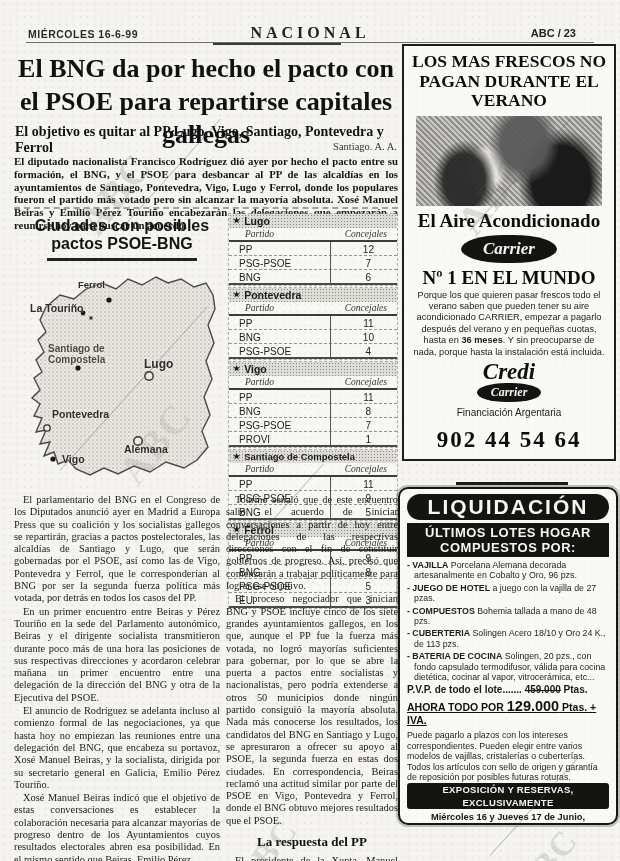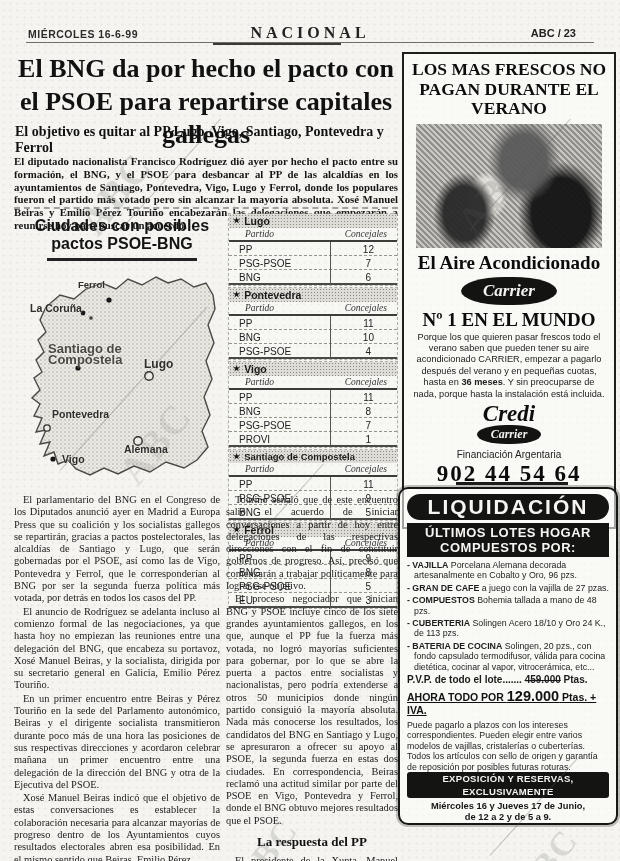--- a/index.html
+++ b/index.html
@@ -39,40 +39,40 @@
   .trow:last-child{border-bottom:2px solid #4a4946;}
   .trow .party{flex:0 0 60%;padding-left:10px;}
   .trow .val{flex:1;text-align:center;}
   
   .col{position:absolute;top:494px;font:10.4px/12.3px "Liberation Serif",serif;text-align:justify;color:#222;}
   .col1{left:14px;width:206px;}
   .col2{left:226px;width:172px;}
   .col p{margin:0 0 1px 0;text-indent:9px;}
   .col .subhead{font:bold 13px "Liberation Serif",serif;text-align:center;text-indent:0;margin:7px 0 5px 0;color:#111;}
   
-  .carrier{position:absolute;left:402px;top:52px;width:214px;height:477px;border:2px solid #1e1e1c;background:rgba(252,252,250,.6);
+  .carrier{position:absolute;left:402px;top:44px;width:214px;height:417px;border:2px solid #1e1e1c;background:rgba(252,252,250,.6);
     box-sizing:border-box;padding:6px 8px;display:flex;flex-direction:column;align-items:center;overflow:hidden;
     font-family:"Liberation Serif",serif;}
   .car-head{font:bold 17.5px/19.5px "Liberation Serif",serif;text-align:center;color:#0d0d0d;letter-spacing:0;}
   .car-photo{width:186px;height:124px;margin:5px 0 4px 0;
     background:
       radial-gradient(60px 70px at 58% 30%, rgba(90,90,90,.95) 0 38%, transparent 60%),
       radial-gradient(46px 60px at 26% 72%, rgba(40,40,40,.95) 0 45%, transparent 68%),
       radial-gradient(70px 84px at 78% 72%, rgba(20,20,20,.96) 0 42%, transparent 62%),
       radial-gradient(30px 34px at 38% 58%, rgba(230,228,222,.9) 0 50%, transparent 70%),
       repeating-linear-gradient(45deg, #8f8e8a 0 2px, #c9c7c2 2px 4px);}
   .car-aire{font:bold 19px "Liberation Serif",serif;color:#0c0c0c;}
   .car-oval{margin:3px 0;background:#131311;color:#f4f3ef;border-radius:50%/55%;padding:4px 22px;
     font:italic bold 17px "Liberation Serif",serif;}
   .car-n1{font:bold 19px "Liberation Serif",serif;margin-top:1px;color:#0c0c0c;}
   .car-body{font:9.2px/11.4px "Liberation Sans",sans-serif;text-align:center;color:#222;margin-top:1px;}
   .car-credi{font:italic bold 23px/20px "Liberation Serif",serif;margin-top:4px;color:#0e0e0e;}
   .car-oval-sm{background:#131311;color:#f3f2ee;border-radius:50%/55%;padding:2px 14px;font:italic bold 12px "Liberation Serif",serif;margin-top:1px;}
   .car-fin{font:10px "Liberation Sans",sans-serif;margin-top:5px;color:#222;}
-  .car-phone{font:bold 23px "Liberation Serif",serif;letter-spacing:2px;color:#0b0b0b;margin-top:1px;}
+  .car-phone{font:bold 23px "Liberation Serif",serif;letter-spacing:2px;color:#0b0b0b;margin-top:9px;}
   .car-endrule{position:absolute;left:456px;top:482px;width:112px;height:3px;background:#1c1c1a;}
   
   .liq{position:absolute;left:398px;top:487px;width:220px;height:338px;box-sizing:border-box;
     border:2px solid #161614;border-radius:10px;box-shadow:0 0 0 2px rgba(22,22,20,.25);
     padding:5px 7px;background:rgba(252,252,250,.6);font-family:"Liberation Sans",sans-serif;overflow:hidden;}
   .liq-banner{background:#141412;color:#f6f5f1;border-radius:13px;text-align:center;
     font:bold 21px/26px "Liberation Sans",sans-serif;letter-spacing:2px;}
   .liq-lotes{background:#141412;color:#f6f5f1;text-align:center;font:bold 13px/15px "Liberation Sans",sans-serif;
     letter-spacing:.5px;margin-top:3px;padding:2px 0;}
   .liq-items{margin-top:3px;}
@@ -95,20 +95,21 @@
 <div class="page">
 
   <div class="hdr-date">MIÉRCOLES 16-6-99</div>
   <div class="hdr-section">NACIONAL</div>
   <div class="hdr-page">ABC / 23</div>
   <div class="hdr-rule"></div>
   <div class="hdr-rule2"></div>
 
   <div class="headline">El BNG da por hecho el pacto con el PSOE para repartirse capitales gallegas</div>
   <div class="subheadline">El objetivo es quitar al PP Lugo, Vigo, Santiago, Pontevedra y Ferrol</div>
+  <div class="byline">Santiago. A. A.</div>
   <div class="lead">El diputado nacionalista Francisco Rodríguez dió ayer por hecho el pacto entre su formación, el BNG, y el PSOE para desbancar al PP de las alcaldías en los ayuntamientos de Santiago, Pontevedra, Vigo, Lugo y Ferrol, donde los populares fueron el partido más votado pero sin alcanzar la mayoría absoluta. Xosé Manuel Beiras y Emilio Pérez Touriño encabezarán las delegaciones que empezarán a reunirse hoy para buscar un acuerdo.</div>
   <div class="lead-rule"></div>
 
   <div class="info">
     <div class="mapbox">
       <div class="map-title">Ciudades con posibles pactos PSOE-BNG</div>
       <div class="map-title-rule"></div>
       <div class="mapwrap">
         <svg width="206" height="218" viewBox="0 0 206 218">
           <defs>
@@ -126,22 +127,22 @@
           <circle cx="93" cy="37" r="2.6" fill="#161616"></circle>
           <circle cx="67" cy="50" r="2.4" fill="#161616"></circle>
           <circle cx="75" cy="55" r="1.8" fill="#3a3a3a"></circle>
           <circle cx="62" cy="105" r="2.6" fill="#161616"></circle>
           <circle cx="133" cy="113" r="4.2" fill="#eceae4" stroke="#2f2f2d" stroke-width="1.4"></circle>
           <circle cx="31" cy="165" r="3.2" fill="#eceae4" stroke="#2f2f2d" stroke-width="1.3"></circle>
           <circle cx="122" cy="178" r="4.2" fill="#eceae4" stroke="#2f2f2d" stroke-width="1.4"></circle>
           <circle cx="37" cy="196" r="2.6" fill="#161616"></circle>
         </svg>
         <span class="maplabel" style="left:62px;top:16px;font-size:9.5px;">Ferrol</span>
-        <span class="maplabel" style="left:14px;top:40px;">La Coruña</span>
-        <span class="maplabel" style="left:32px;top:80px;font-size:13px;color:#4a4944;">Santiago de
+        <span class="maplabel" style="left:14px;top:40px;">La Touriño</span>
+        <span class="maplabel" style="left:32px;top:80px;font-size:10px;color:#4a4944;">Santiago de
 Compostela</span>
         <span class="maplabel" style="left:128px;top:96px;font-size:12px;">Lugo</span>
         <span class="maplabel" style="left:36px;top:146px;">Pontevedra</span>
         <span class="maplabel" style="left:108px;top:181px;">Alemana</span>
         <span class="maplabel" style="left:46px;top:191px;">Vigo</span>
       </div>
     </div>
 
     <div class="tables">
 
@@ -276,22 +277,22 @@
               <span class="val">3</span>
             </div>
         </div>
       </div>
 
     </div>
   </div>
 
   <div class="col col1">
     <p>El parlamentario del BNG en el Congreso de los Diputados anunció ayer en Madrid a Europa Press que su coalición y los socialistas gallegos se repartirán, gracias a pactos postelectorales, las alcaldías de Santiago y Lugo, que serán gobernadas por el PSOE, así como las de Vigo, Pontevedra y Ferrol, que le corresponderían al BNG por ser la segunda fuerza política más votada, por detrás en todos los casos del PP.</p>
+    <p>En un primer encuentro entre Beiras y Pérez Touriño en la sede del Parlamento autonómico, Beiras y el dirigente socialista transmitieron durante poco más de una hora las posiciones de sus respectivas direcciones y acordaron celebrar mañana un primer encuentro entre una delegación de la dirección del BNG y otra de la Ejecutiva del PSOE.</p>
     <p>El anuncio de Rodríguez se adelanta incluso al comienzo formal de las negociaciones, ya que hasta hoy no empiezan las reuniones entre una delegación del BNG, que encabeza su portavoz, Xosé Manuel Beiras, y la socialista, dirigida por su secretario general en Galicia, Emilio Pérez Touriño.</p>
-    <p>En un primer encuentro entre Beiras y Pérez Touriño en la sede del Parlamento autonómico, Beiras y el dirigente socialista transmitieron durante poco más de una hora las posiciones de sus respectivas direcciones y acordaron celebrar mañana un primer encuentro entre una delegación de la dirección del BNG y otra de la Ejecutiva del PSOE.</p>
     <p>Xosé Manuel Beiras indicó que el objetivo de estas conversaciones es establecer la colaboración necesaria para alcanzar mayorías de progreso dentro de los Ayuntamientos cuyos resultados electorales abren esa posibilidad. En el mismo sentido que Beiras, Emilio Pérez</p>
   </div>
   <div class="col col2">
     <p>Touriño señaló que de este encuentro salió el acuerdo de iniciar conversaciones a partir de hoy entre delegaciones de las respectivas direcciones con el fin de constituir gobiernos de progreso. Así, precisó que comenzarán a trabajar políticamente para lograr ese objetivo.</p>
     <p>El proceso negociador que inician BNG y PSOE incluye cinco de los siete grandes ayuntamientos gallegos, en los que, aunque el PP fue la fuerza más votada, no logró mayorías suficientes para gobernar, por lo que se abre la puerta a pactos entre socialistas y nacionalistas, pero podría extenderse a otros 50 municipios donde ningún partido consiguió la mayoría absoluta. Nada más conocerse los resultados, los candidatos del BNG en Santiago y Lugo, se apresuraron a ofrecer su apoyo al PSOE, la segunda fuerza en estas dos ciudades. En correspondencia, Beiras reclamó una actitud similar por parte del PSOE en Vigo, Pontevedra y Ferrol, donde el BNG obtuvo mejores resultados que el PSOE.</p>
     <p class="subhead">La respuesta del PP</p>
     <p>El presidente de la Xunta, Manuel Fraga, y el secretario general del PP gallego, José Cuiña, reiteraron también ayer su oferta al PSOE, realizada en plena campaña, para negociar acuerdos puntuales que permitan que gobierne la lista más votada por los ciudadanos, una propuesta que cuenta con la opinión favorable expresada en campaña de Francisco Vázquez.</p>
   </div>
 
   <div class="carrier">
@@ -306,21 +307,21 @@
     <div class="car-fin">Financiación Argentaria</div>
     <div class="car-phone">902 44 54 64</div>
   </div>
   <div class="car-endrule"></div>
 
   <div class="liq">
     <div class="liq-banner">LIQUIDACIÓN</div>
     <div class="liq-lotes">ÚLTIMOS LOTES HOGAR COMPUESTOS POR:</div>
     <div class="liq-items">
       <div class="liq-item"><b>- VAJILLA</b><span> Porcelana Alemana decorada artesanalmente en Cobalto y Oro, 96 pzs.</span></div>
-      <div class="liq-item"><b>- GRAN DE CAFE</b><span> a juego con la vajilla de 27 pzas.</span></div>
+      <div class="liq-item"><b>- JUEGO DE HOTEL</b><span> a juego con la vajilla de 27 pzas.</span></div>
       <div class="liq-item"><b>- COMPUESTOS</b><span> Bohemia tallada a mano de 48 pzs.</span></div>
       <div class="liq-item"><b>- CUBERTERIA</b><span> Solingen Acero 18/10 y Oro 24 K., de 113 pzs.</span></div>
       <div class="liq-item"><b>- BATERIA DE COCINA</b><span> Solingen, 20 pzs., con fondo capsulado termodifusor, válida para cocina dietética, cocinar al vapor, vitrocerámica, etc...</span></div>
     </div>
     <div class="liq-pvp"><span>P.V.P. de todo el lote.......</span> <span class="strike">459.000</span><span> Ptas.</span></div>
     <div class="liq-ahora"><span>AHORA TODO POR </span><span class="big">129.000</span><span> Ptas. + IVA.</span></div>
     <div class="liq-para">Puede pagarlo a plazos con los intereses correspondientes. Pueden elegir entre varios modelos de vajillas, cristalerías o cuberterías. Todos los artículos con sello de origen y garantía de reposición por posibles futuras roturas.</div>
     <div class="liq-expo">EXPOSICIÓN Y RESERVAS, EXCLUSIVAMENTE</div>
     <div class="liq-sched">Miércoles 16 y Jueves 17 de Junio,
 de 12 a 2 y de 5 a 9.

